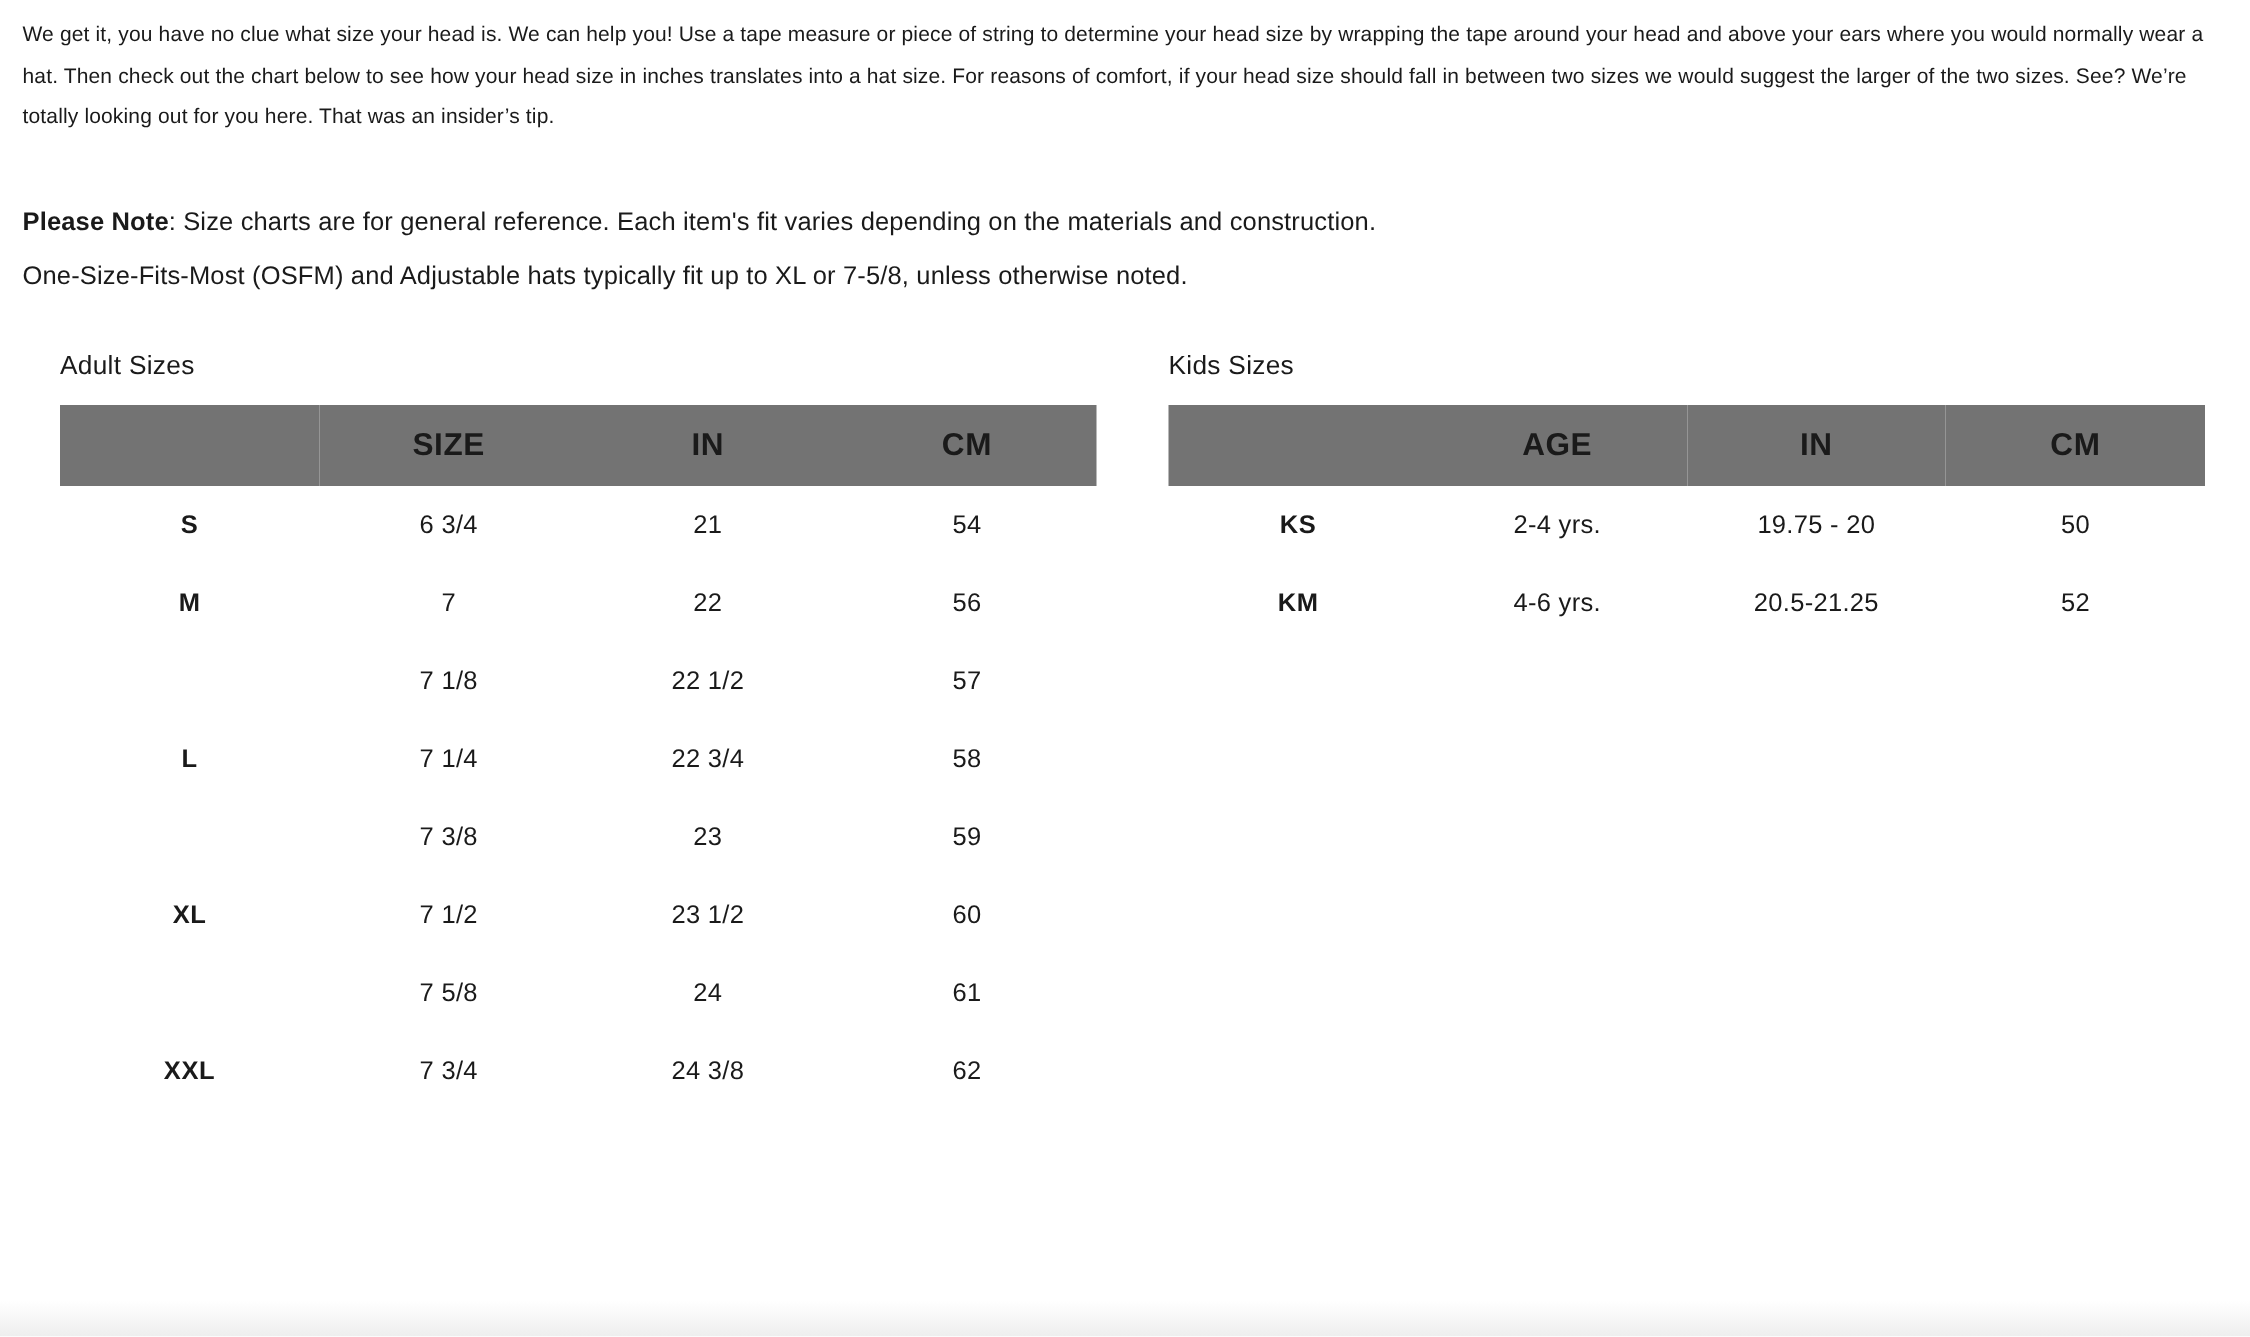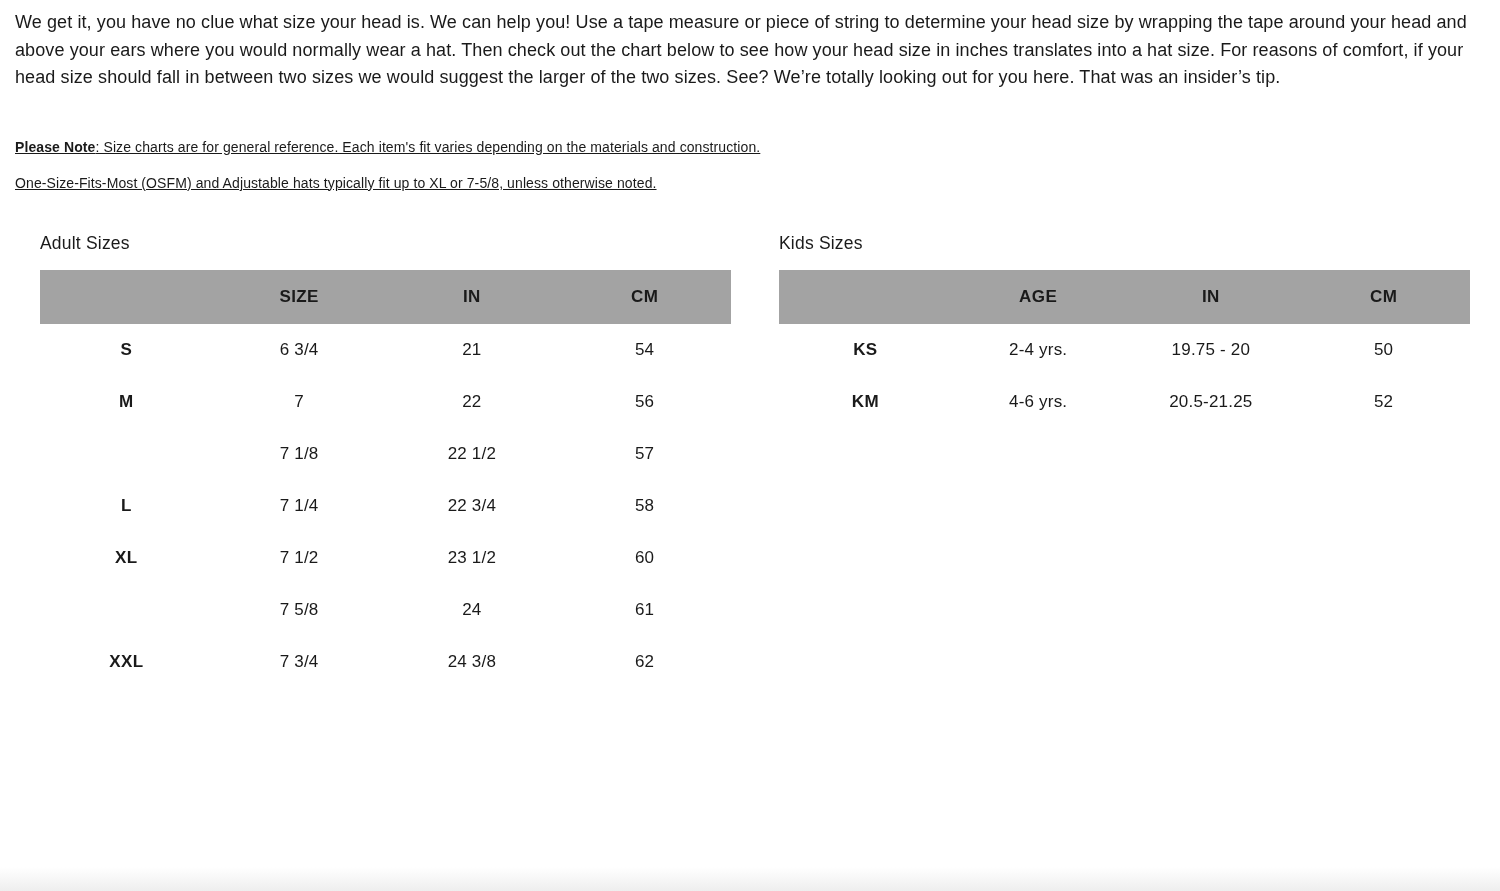--- a/index.html
+++ b/index.html
@@ -8,56 +8,55 @@
     height: 891px;
     background: #ffffff;
     color: #1a1a1a;
     font-family: "Liberation Sans", sans-serif;
     position: relative;
     overflow: hidden;
   }
   .intro {
     margin: 0;
     padding: 9px 16px 0 15px;
-    font-size: 18px;
+    font-size: 14px;
     line-height: 27.5px;
     letter-spacing: 0.1px;
   }
   .note {
     margin-top: 42px;
     padding: 0 15px;
   }
   .note-line {
     margin: 0;
-    font-size: 14px;
+    font-size: 17px;
     line-height: 27px;
     letter-spacing: 0.1px;
-    text-decoration: underline;
   }
   .note-line + .note-line { margin-top: 9px; }
   .tables {
     display: flex;
     gap: 48px;
     margin: 36px 30px 0 40px;
   }
   .table-block { flex: 1 1 0; min-width: 0; }
   .table-title {
     font-size: 17.5px;
     font-weight: 400;
     margin: 0 0 16px 0;
     letter-spacing: 0.2px;
   }
   table {
     width: 100%;
     border-collapse: collapse;
     table-layout: fixed;
   }
   thead th {
-    background: #a3a3a3;
-    font-size: 17px;
+    background: #737373;
+    font-size: 21px;
     font-weight: 700;
     height: 52px;
     letter-spacing: 0.4px;
   }
   tbody td {
     text-align: center;
     font-size: 17px;
     line-height: 28px;
     padding: 12px 4px;
     vertical-align: top;
@@ -116,20 +115,26 @@
             <td>22 1/2</td>
             <td>57</td>
           </tr>
           <tr>
             <td class="row-label">L</td>
             <td>7 1/4</td>
             <td>22 3/4</td>
             <td>58</td>
           </tr>
           <tr>
+            <td class="row-label"></td>
+            <td>7 3/8</td>
+            <td>23</td>
+            <td>59</td>
+          </tr>
+          <tr>
             <td class="row-label">XL</td>
             <td>7 1/2</td>
             <td>23 1/2</td>
             <td>60</td>
           </tr>
           <tr>
             <td class="row-label"></td>
             <td>7 5/8</td>
             <td>24</td>
             <td>61</td>

